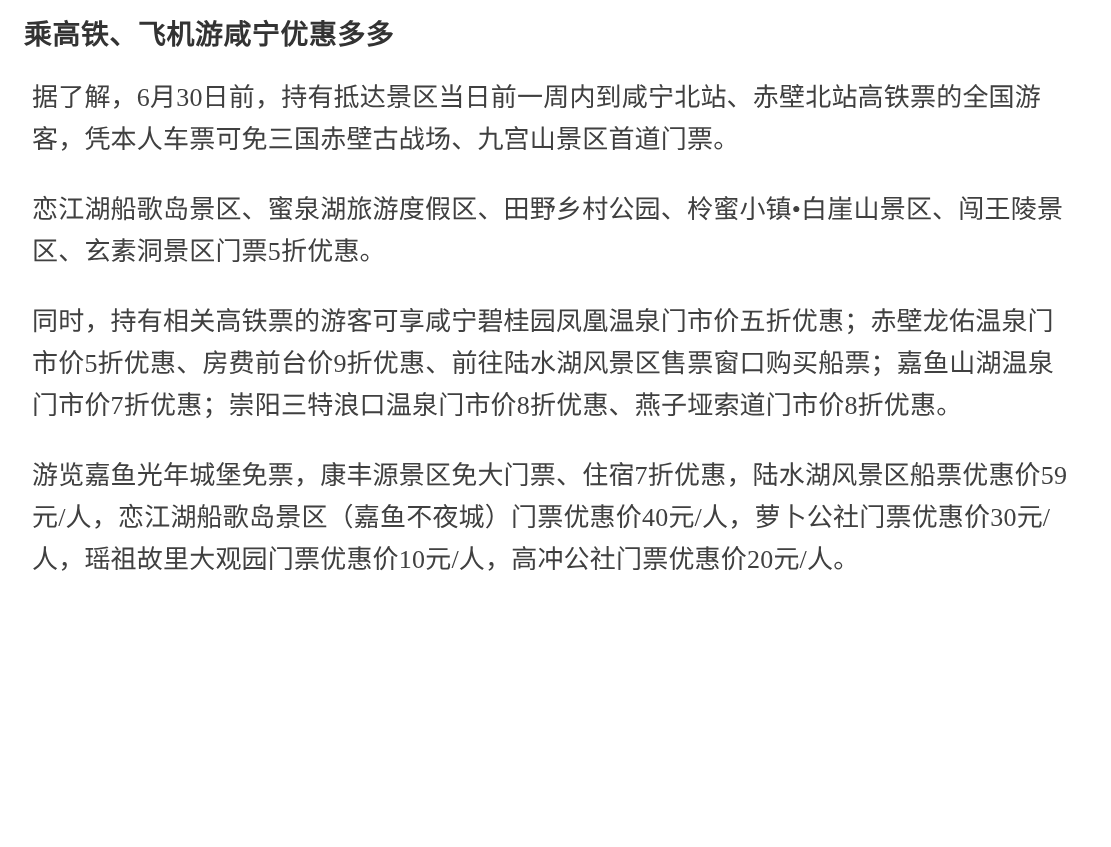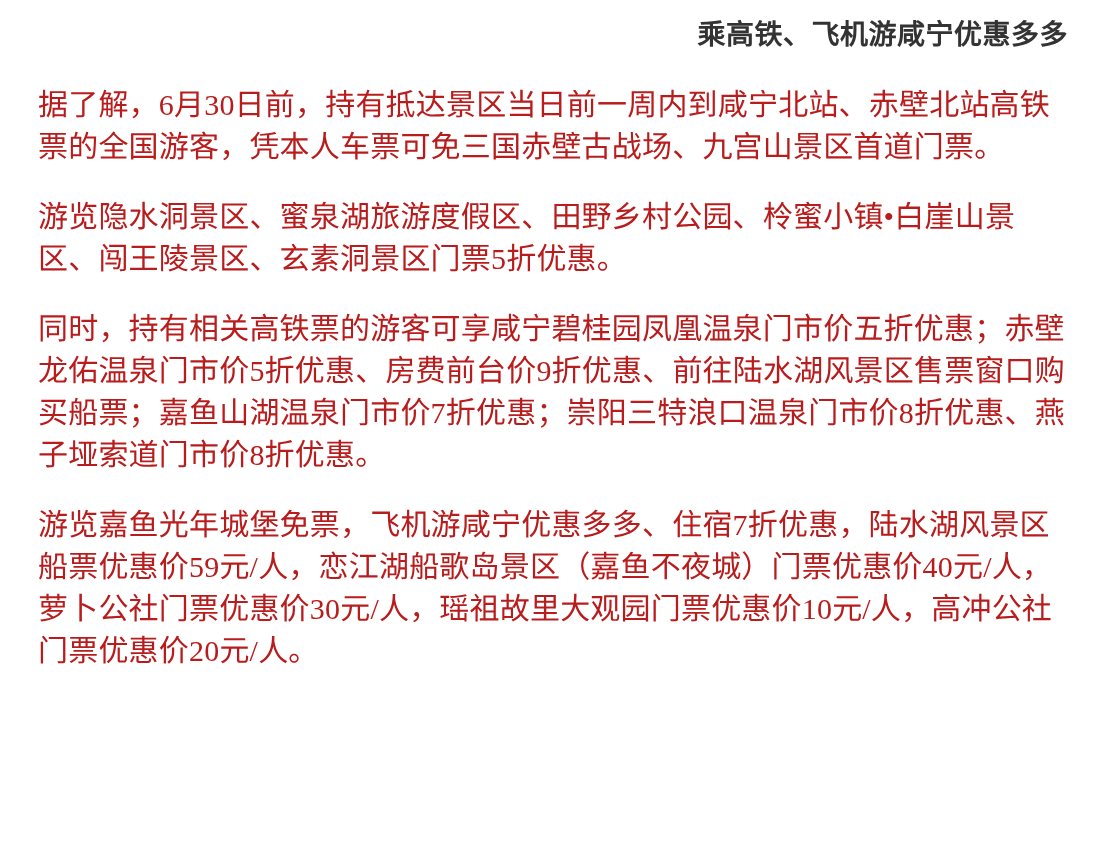--- a/index.html
+++ b/index.html
@@ -16,40 +16,39 @@
     }
     .content {
       padding: 14px 43px 0 24px; 
     }
     .article-title {
       font-size: 28px;
       font-weight: bold;
       line-height: 42px;
       color: #333333;
       letter-spacing: 0.5px;
-      margin: 0 0 28px 0;
-      text-align: right;
+      margin: 0 0 21px 0;
     }
     .article-paragraph {
-      font-size: 30px;
+      font-size: 26px;
       line-height: 42px;
-      color: #b91c1c;
+      color: #404040;
       letter-spacing: 0.2px;
       text-align: left;
       overflow-wrap: break-word;
-      margin: 0 0 28px 14px;
+      margin: 0 0 28px 8px;
     }
     .article-paragraph:last-child {
       margin-bottom: 0;
     }
   </style>
 </head>
 <body>
 
 <div class="page">
   <div class="content">
     <h1 class="article-title">乘高铁、飞机游咸宁优惠多多</h1>
     <p class="article-paragraph">据了解，6月30日前，持有抵达景区当日前一周内到咸宁北站、赤壁北站高铁票的全国游客，凭本人车票可免三国赤壁古战场、九宫山景区首道门票。</p>
-    <p class="article-paragraph">游览隐水洞景区、蜜泉湖旅游度假区、田野乡村公园、柃蜜小镇•白崖山景区、闯王陵景区、玄素洞景区门票5折优惠。</p>
+    <p class="article-paragraph">恋江湖船歌岛景区、蜜泉湖旅游度假区、田野乡村公园、柃蜜小镇•白崖山景区、闯王陵景区、玄素洞景区门票5折优惠。</p>
     <p class="article-paragraph">同时，持有相关高铁票的游客可享咸宁碧桂园凤凰温泉门市价五折优惠；赤壁龙佑温泉门市价5折优惠、房费前台价9折优惠、前往陆水湖风景区售票窗口购买船票；嘉鱼山湖温泉门市价7折优惠；崇阳三特浪口温泉门市价8折优惠、燕子垭索道门市价8折优惠。</p>
-    <p class="article-paragraph">游览嘉鱼光年城堡免票，飞机游咸宁优惠多多、住宿7折优惠，陆水湖风景区船票优惠价59元/人，恋江湖船歌岛景区（嘉鱼不夜城）门票优惠价40元/人，萝卜公社门票优惠价30元/人，瑶祖故里大观园门票优惠价10元/人，高冲公社门票优惠价20元/人。</p>
+    <p class="article-paragraph">游览嘉鱼光年城堡免票，康丰源景区免大门票、住宿7折优惠，陆水湖风景区船票优惠价59元/人，恋江湖船歌岛景区（嘉鱼不夜城）门票优惠价40元/人，萝卜公社门票优惠价30元/人，瑶祖故里大观园门票优惠价10元/人，高冲公社门票优惠价20元/人。</p>
   </div>
 </div>
 
 </body></html>

